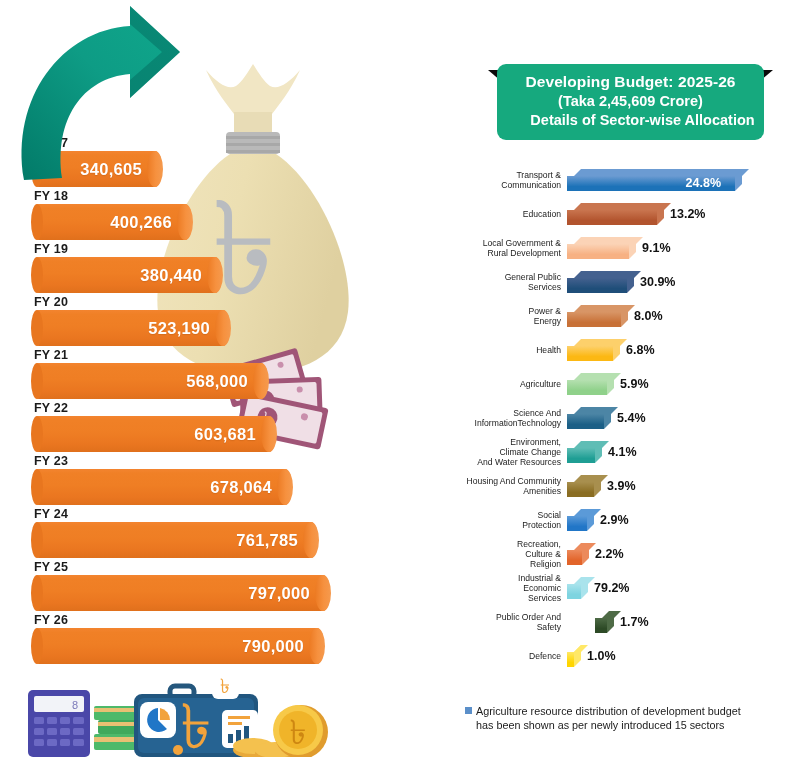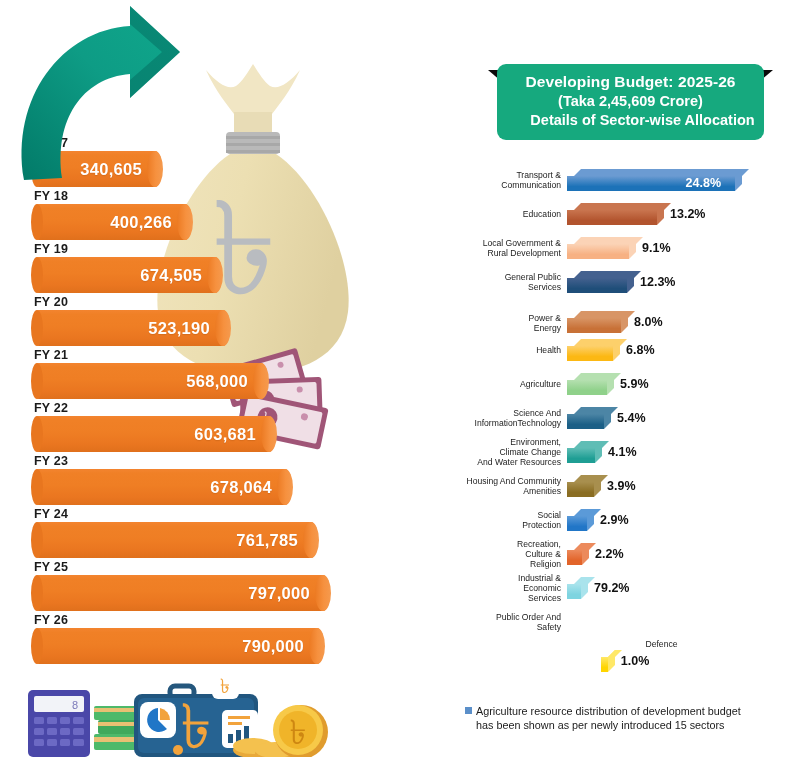--- a/index.html
+++ b/index.html
@@ -280,21 +280,21 @@
           <div class="bar-label">FY 18</div>
           <div class="bar-track" style="width: 160px;">
             <div class="bar-cyl"></div>
             <div class="bar-value">400,266</div>
           </div>
         </div>
         <div class="bar-row">
           <div class="bar-label">FY 19</div>
           <div class="bar-track" style="width: 190px;">
             <div class="bar-cyl"></div>
-            <div class="bar-value">674,505</div>
+            <div class="bar-value">380,440</div>
           </div>
         </div>
         <div class="bar-row">
           <div class="bar-label">FY 20</div>
           <div class="bar-track" style="width: 198px;">
             <div class="bar-cyl"></div>
             <div class="bar-value">523,190</div>
           </div>
         </div>
         <div class="bar-row">
@@ -389,24 +389,24 @@
           </div>
         </div>
         <div class="sector-row" style="height: 34px;">
           <div class="sector-label">General Public<br>Services</div>
           <div class="sector-bar-area">
             <div class="bar3d" style="width: 60px; height: 22px;">
               <div class="face" style="background: linear-gradient(rgb(68, 97, 143) 0%, rgb(31, 78, 121) 70%);"></div>
               <div class="top" style="background: rgb(68, 97, 143);"></div>
               <div class="side" style="background: rgb(68, 97, 143);"></div>
             </div>
-            <div class="sector-pct">12.3%</div>
-          </div>
-        </div>
-        <div class="sector-row" style="height: 34px; align-items: flex-end;">
+            <div class="sector-pct">30.9%</div>
+          </div>
+        </div>
+        <div class="sector-row" style="height: 34px;">
           <div class="sector-label">Power &amp;<br>Energy</div>
           <div class="sector-bar-area">
             <div class="bar3d" style="width: 54px; height: 22px;">
               <div class="face" style="background: linear-gradient(rgb(216, 149, 102) 0%, rgb(200, 113, 55) 70%);"></div>
               <div class="top" style="background: rgb(216, 149, 102);"></div>
               <div class="side" style="background: rgb(216, 149, 102);"></div>
             </div>
             <div class="sector-pct">8.0%</div>
           </div>
         </div>
@@ -493,22 +493,30 @@
             <div class="bar3d" style="width: 14px; height: 22px;">
               <div class="face" style="background: linear-gradient(rgb(169, 227, 236) 0%, rgb(126, 212, 224) 70%);"></div>
               <div class="top" style="background: rgb(169, 227, 236);"></div>
               <div class="side" style="background: rgb(169, 227, 236);"></div>
             </div>
             <div class="sector-pct">79.2%</div>
           </div>
         </div>
         <div class="sector-row" style="height: 34px; gap: 28px;">
           <div class="sector-label">Public Order And<br>Safety</div>
-        </div>
-        <div class="sector-row" style="height: 34px; flex-direction: column;">
+          <div class="sector-bar-area">
+            <div class="bar3d" style="width: 12px; height: 22px;">
+              <div class="face" style="background: linear-gradient(rgb(78, 107, 70) 0%, rgb(45, 74, 38) 70%);"></div>
+              <div class="top" style="background: rgb(78, 107, 70);"></div>
+              <div class="side" style="background: rgb(78, 107, 70);"></div>
+            </div>
+            <div class="sector-pct">1.7%</div>
+          </div>
+        </div>
+        <div class="sector-row" style="height: 34px;">
           <div class="sector-label">Defence</div>
           <div class="sector-bar-area">
             <div class="bar3d" style="width: 7px; height: 22px;">
               <div class="face" style="background: linear-gradient(rgb(255, 232, 103) 0%, rgb(255, 213, 0) 70%);"></div>
               <div class="top" style="background: rgb(255, 232, 103);"></div>
               <div class="side" style="background: rgb(255, 232, 103);"></div>
             </div>
             <div class="sector-pct">1.0%</div>
           </div>
         </div>

